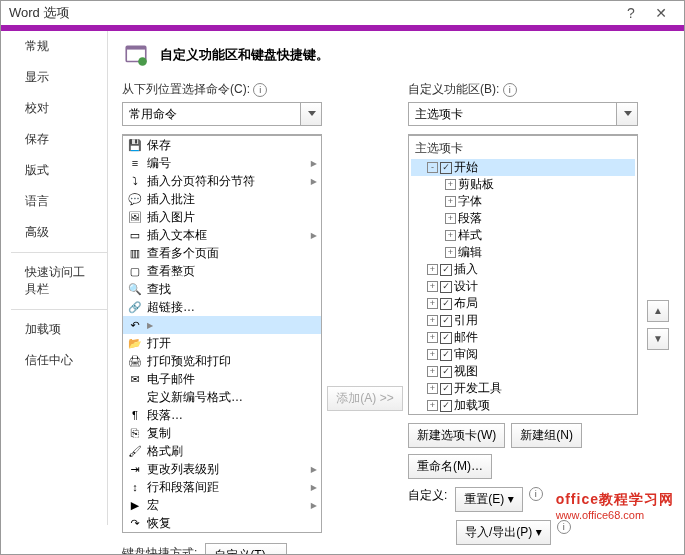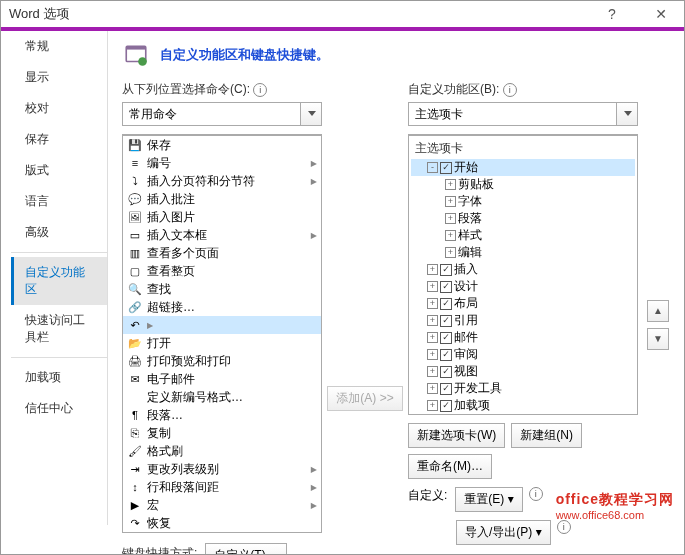--- a/index.html
+++ b/index.html
@@ -1,28 +1,28 @@
 <!DOCTYPE html>
 <html><head>
 <meta charset="utf-8">
 <style>
 * { box-sizing: border-box; margin: 0; padding: 0; font-family: "Microsoft YaHei", "Segoe UI", sans-serif; font-size: 12px; }
 body { background: #fff; width: 685px; height: 555px; border: 1px solid #999; overflow: hidden; }
-.titlebar { height: 30px; display: flex; align-items: center; padding: 0 8px; border-bottom: 4px solid #a21caf; gap: 19px; }
+.titlebar { height: 30px; display: flex; align-items: center; padding: 0 8px; border-bottom: 6px solid #a21caf; }
 .titlebar .title { flex: 1; font-size: 13px; color: #333; }
 .titlebar .btn { width: 30px; text-align: center; color: #555; font-size: 14px; cursor: default; }
 .main { display: flex; height: 494px; }
 .sidebar { width: 110px; border-right: 1px solid #ddd; background: #fff; padding-left: 10px; }
 .sidebar-item { padding: 7px 14px; color: #333; cursor: default; }
 .sidebar-item.selected { background: #e5e5e5; color: #0072c6; border-left: 3px solid #0072c6; padding-left: 11px; }
 .sidebar-sep { border-top: 1px solid #ddd; margin: 4px 0; }
 .content { flex: 1; padding: 10px 14px; position: relative; }
 .header { display: flex; align-items: center; gap: 10px; margin-bottom: 12px; }
 .header-icon { width: 28px; height: 28px; display: flex; align-items: center; justify-content: center; }
-.header-text { font-size: 13px; font-weight: bold; color: #1d4ed8; }
+.header-text { font-size: 13px; font-weight: bold; color: #000000; }
 .cols { display: flex; gap: 8px; }
 .col { display: flex; flex-direction: column; }
 .col.left { width: 200px; }
 .col.mid { width: 70px; align-items: center; justify-content: center; gap: 8px; position: relative; }
 .col.right { width: 230px; }
 .col.far { width: 24px; justify-content: center; gap: 6px; align-items: center; }
 .lbl { color: #333; margin-bottom: 4px; }
 .select { height: 24px; border: 1px solid #aaa; display: flex; align-items: center; padding: 0 6px; margin-bottom: 8px; position: relative; background: #fff; }
 .select::after { content: ""; position: absolute; right: 0; top: 0; width: 20px; height: 100%; border-left: 1px solid #aaa; background: linear-gradient(#fff,#eee); }
 .select .chev { position: absolute; right: 5px; top: 8px; z-index: 2; border-left: 4px solid transparent; border-right: 4px solid transparent; border-top: 5px solid #555; width: 0; height: 0; }
@@ -68,21 +68,20 @@
 <div class="main">
   <div class="sidebar">
     <div class="sidebar-item">常规</div>
     <div class="sidebar-item">显示</div>
     <div class="sidebar-item">校对</div>
     <div class="sidebar-item">保存</div>
     <div class="sidebar-item">版式</div>
     <div class="sidebar-item">语言</div>
     <div class="sidebar-item">高级</div>
     <div class="sidebar-sep"></div>
-    <div class="sidebar-item selected">自定义功能区</div>
     <div class="sidebar-item">快速访问工具栏</div>
     <div class="sidebar-sep"></div>
     <div class="sidebar-item">加载项</div>
     <div class="sidebar-item">信任中心</div>
   </div>
 
   <div class="content">
     <div class="header">
       <span class="header-icon">
         <svg width="26" height="26" viewBox="0 0 24 24">

